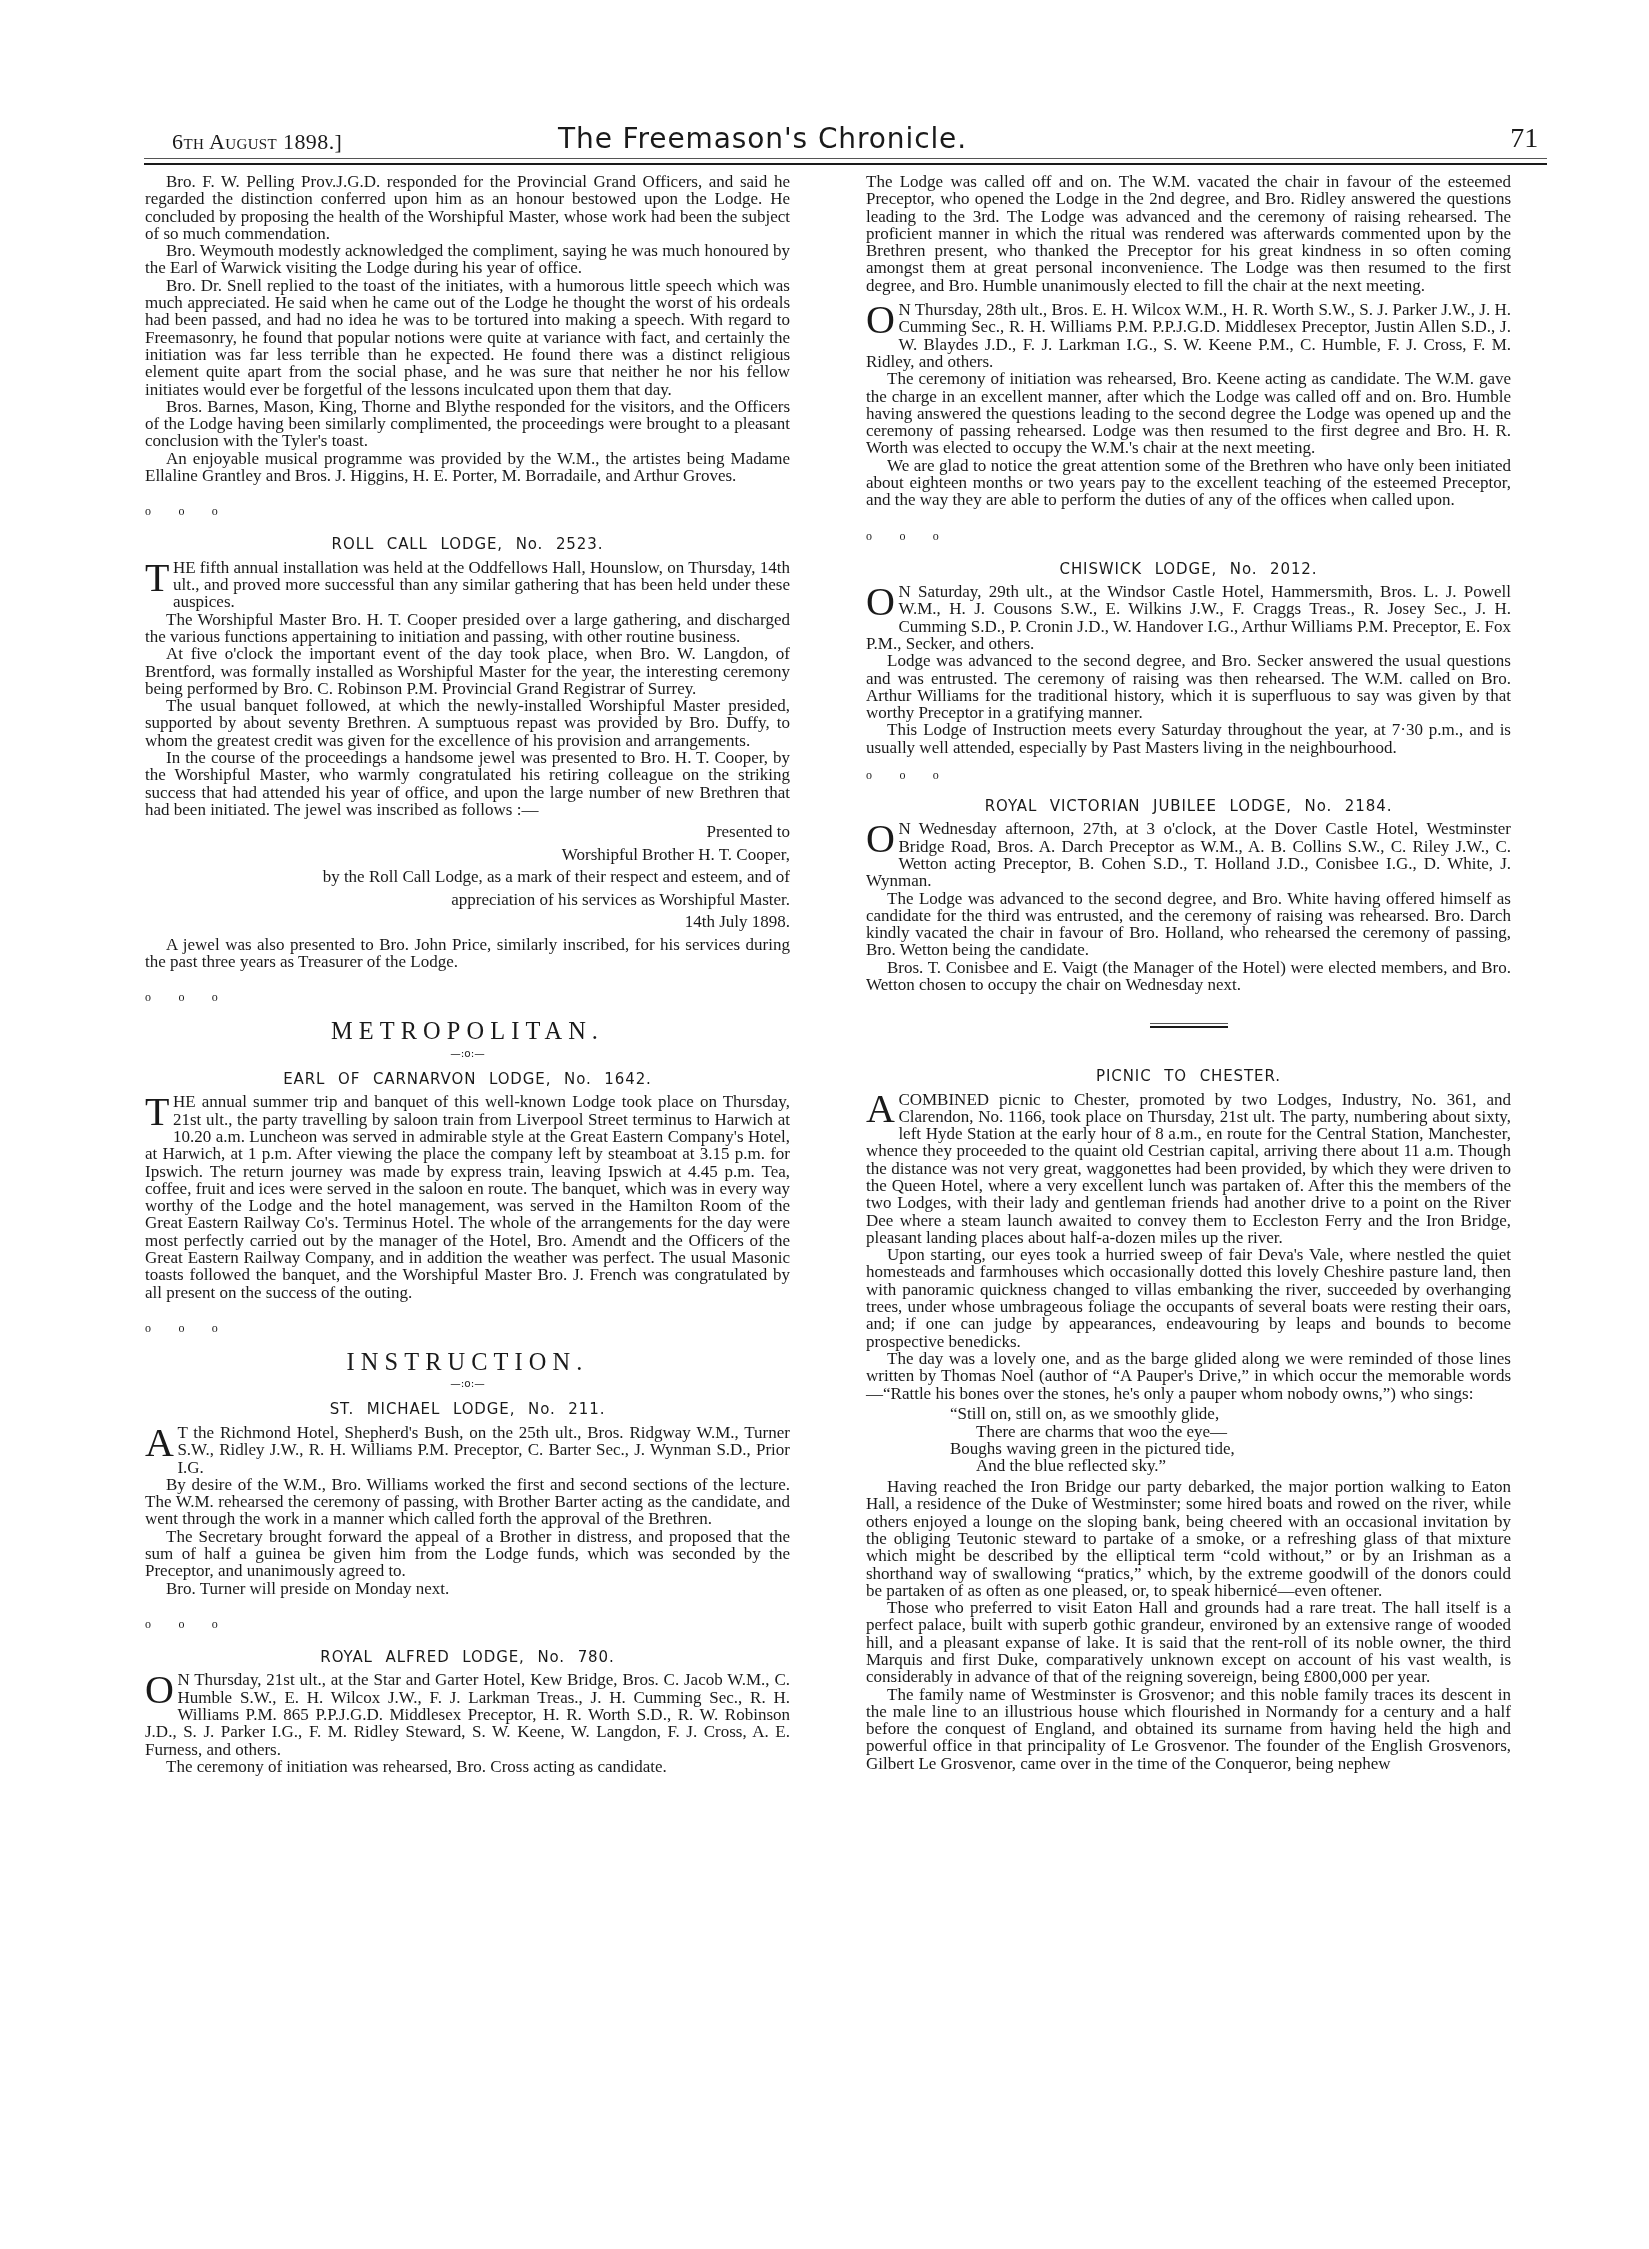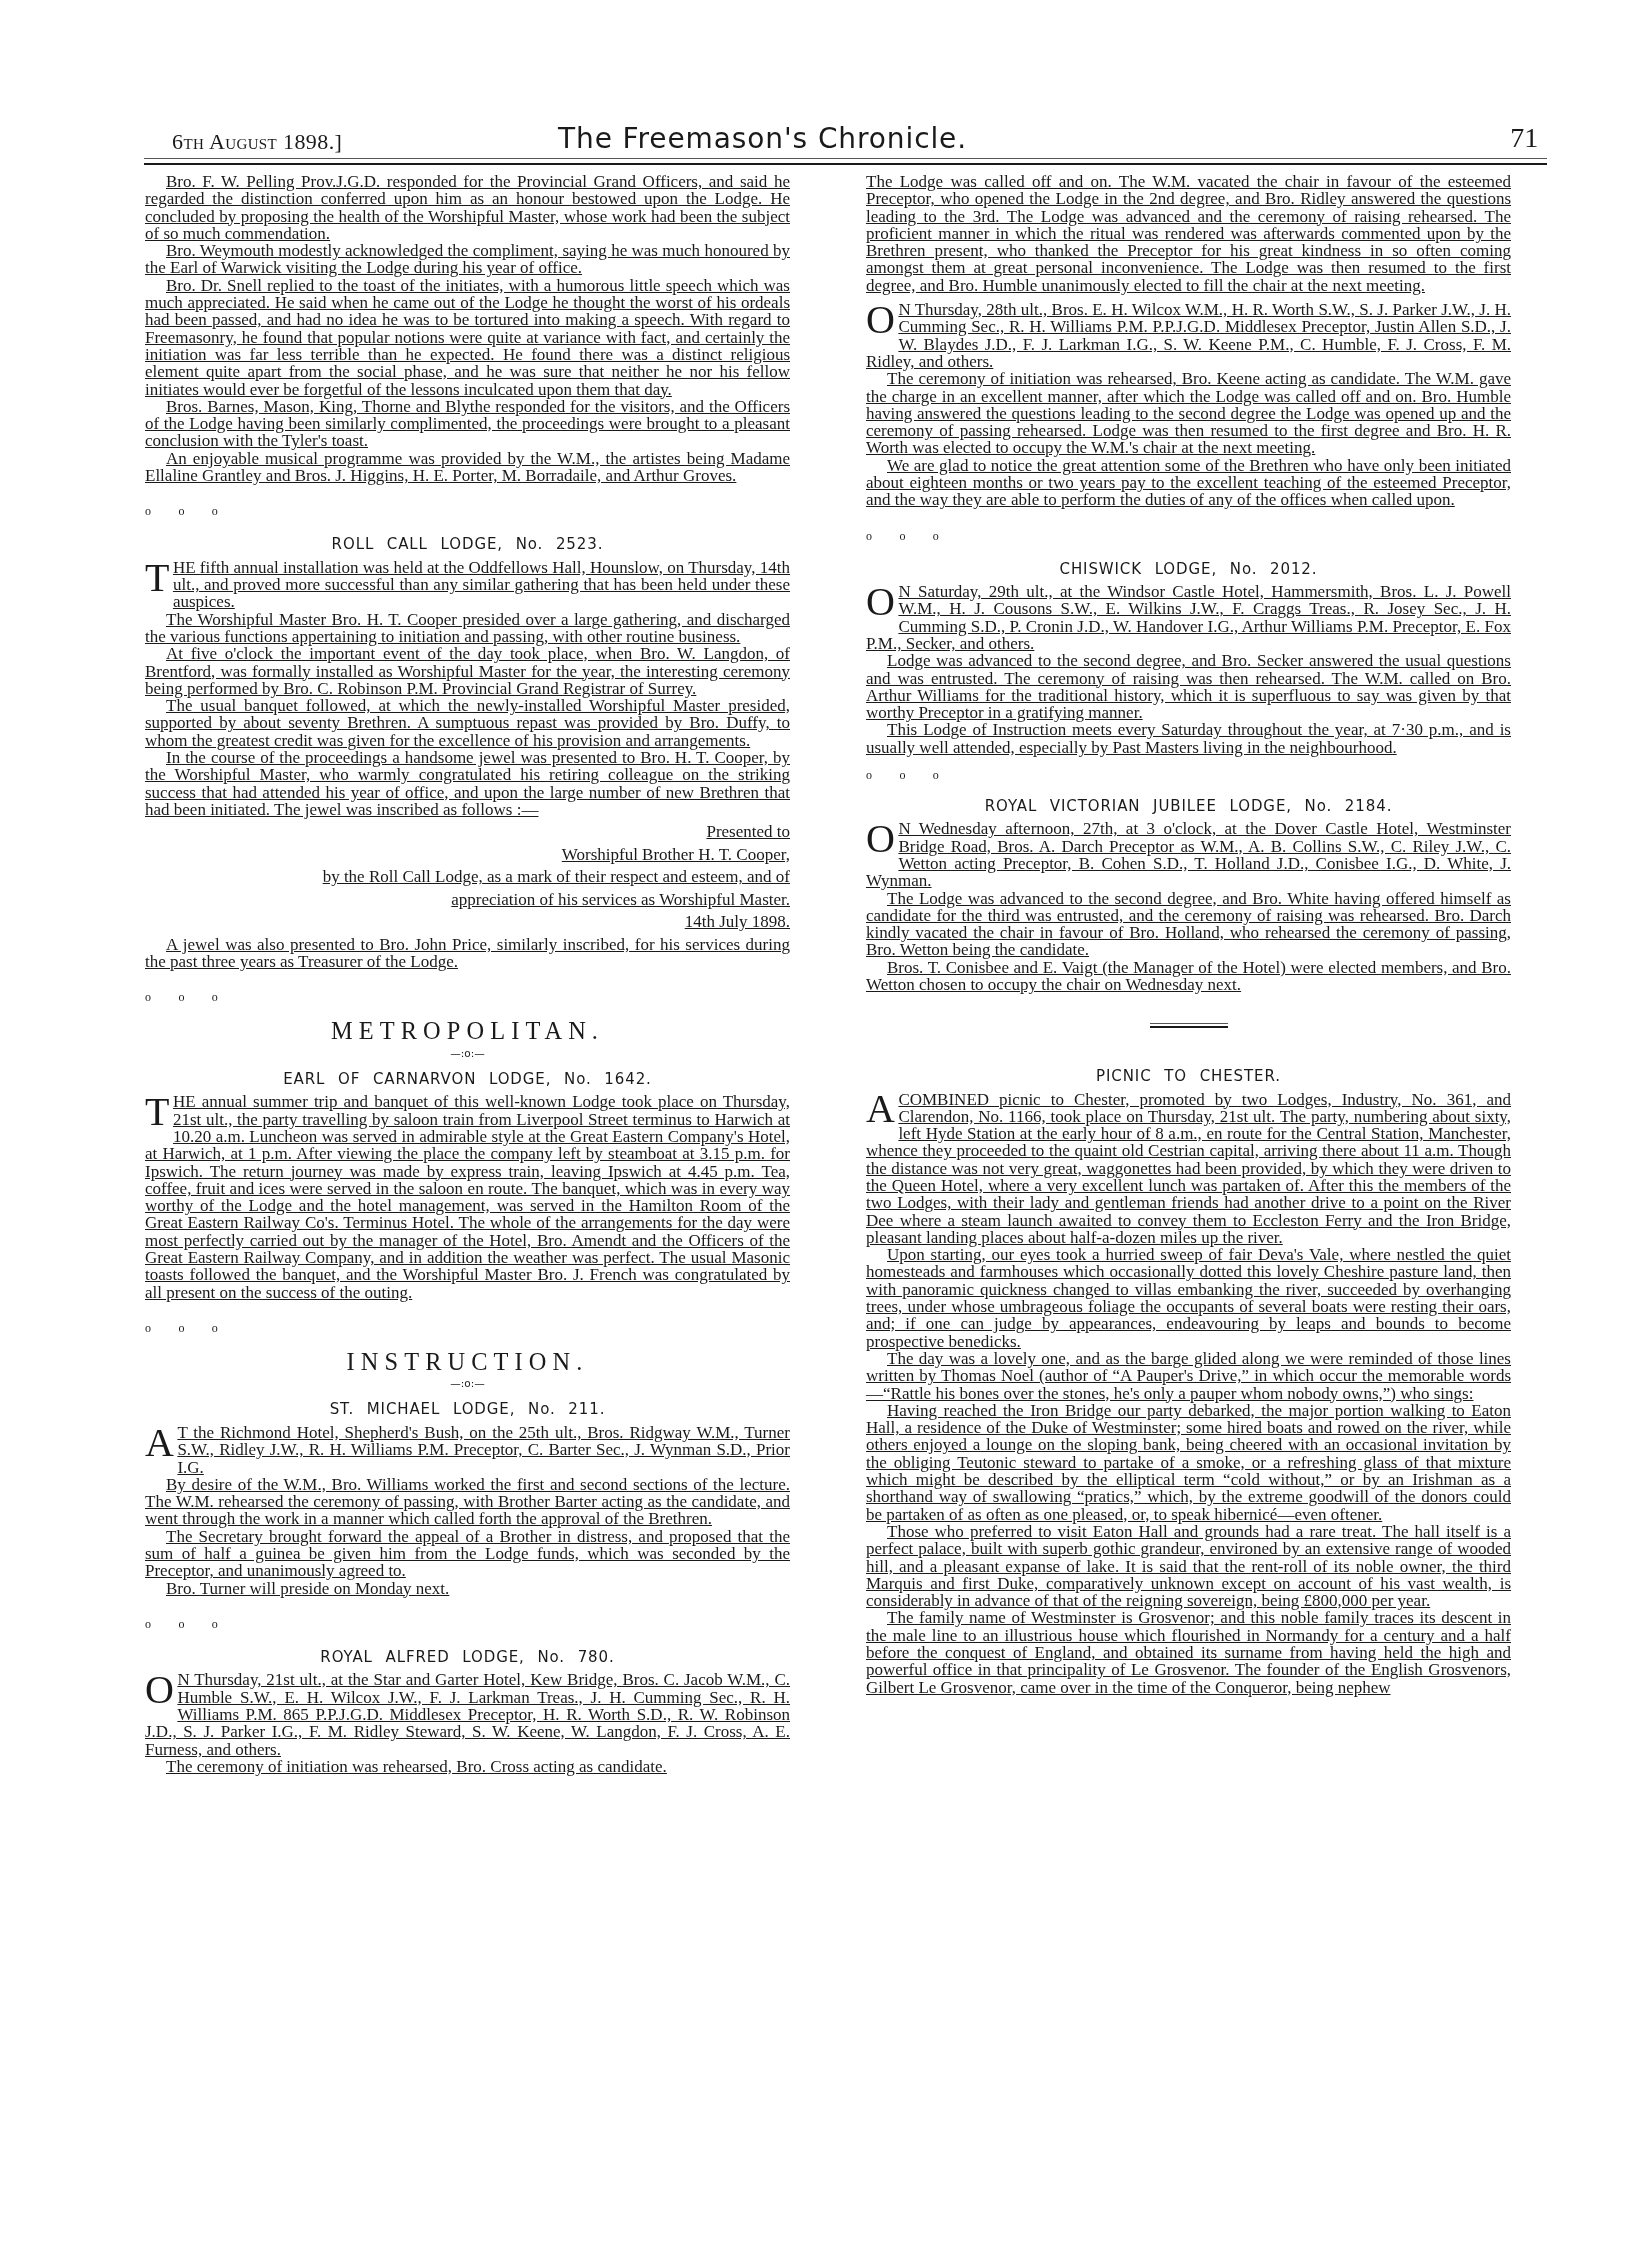--- a/index.html
+++ b/index.html
@@ -5,21 +5,21 @@
   html, body { margin: 0; padding: 0; background: #ffffff; }
   body { width: 1650px; height: 2250px; position: relative; overflow: hidden; color: #1a1a1a; font-family: "Liberation Serif", "DejaVu Serif", serif; }
   .header { position: absolute; left: 144px; top: 122px; width: 1403px; height: 35px; }
   .hdr-date { position: absolute; left: 28px; top: 7px; font-size: 22px; font-variant: small-caps; letter-spacing: 0.4px; }
   .hdr-title { position: absolute; left: 414px; top: 0px; font-family: "DejaVu Sans", sans-serif; font-size: 28px; letter-spacing: 0.9px; }
   .hdr-page { position: absolute; right: 8.7px; top: 0px; font-size: 28px; }
   .hdr-rule { position: absolute; left: 144px; top: 158px; width: 1403px; height: 4.4px; border-top: 0.9px solid #555; border-bottom: 2.6px solid #1a1a1a; }
   .col { position: absolute; top: 173px; width: 645px; font-size: 17px; line-height: 17.3px; text-align: justify; }
   .col.left { left: 145px; }
   .col.right { left: 866px; }
-  p { margin: 0; text-indent: 21px; text-decoration: underline; }
+  p { margin: 0; text-indent: 21px; }
   p.noindent { text-indent: 0; }
   .dropcap-p { text-indent: 0; }
   .dropcap { float: left; font-size: 40px; line-height: 33px; margin: 1.7px 3.5px 0 0; }
   .ooo { text-align: left; font-family: Liberation Serif, serif; font-size: 12px; word-spacing: 24.4px; margin: 19px 0 15.7px; }
   .lodge-head { text-align: center; font-family: "DejaVu Sans", sans-serif; font-size: 15px; letter-spacing: 0.9px; word-spacing: 7px; margin: 0 0 5.2px; }
   .section-head { text-align: center; font-size: 24.4px; letter-spacing: 6.1px; margin: 12.2px 0 5.2px; }
   .section-sub { text-align: center; font-family: "DejaVu Sans", sans-serif; font-size: 10.5px; margin: 0 0 8.7px; }
   .inscription { text-align: right; text-indent: 0; margin: 5.2px 0; }
   .rule-short { width: 78px; margin: 30px auto 40px; border-top: 0.9px solid #555; border-bottom: 2.6px solid #1a1a1a; height: 1.7px; }
   .verse { text-indent: 0; margin: 3.5px 0 3.5px 84px; text-align: left; }
@@ -124,18 +124,24 @@
     <p>Bros. T. Conisbee and E. Vaigt (the Manager of the Hotel) were elected members, and Bro. Wetton chosen to occupy the chair on Wednesday next.</p>
   </div>
 
   <div class="rule-short"></div>
 
   <div>
     <div class="lodge-head">PICNIC TO CHESTER.</div>
     <p class="dropcap-p"><span class="dropcap">A</span><span>COMBINED picnic to Chester, promoted by two Lodges, Industry, No. 361, and Clarendon, No. 1166, took place on Thursday, 21st ult. The party, numbering about sixty, left Hyde Station at the early hour of 8 a.m., en route for the Central Station, Manchester, whence they proceeded to the quaint old Cestrian capital, arriving there about 11 a.m. Though the distance was not very great, waggonettes had been provided, by which they were driven to the Queen Hotel, where a very excellent lunch was partaken of. After this the members of the two Lodges, with their lady and gentleman friends had another drive to a point on the River Dee where a steam launch awaited to convey them to Eccleston Ferry and the Iron Bridge, pleasant landing places about half-a-dozen miles up the river.</span></p>
     <p>Upon starting, our eyes took a hurried sweep of fair Deva's Vale, where nestled the quiet homesteads and farmhouses which occasionally dotted this lovely Cheshire pasture land, then with panoramic quickness changed to villas embanking the river, succeeded by overhanging trees, under whose umbrageous foliage the occupants of several boats were resting their oars, and; if one can judge by appearances, endeavouring by leaps and bounds to become prospective benedicks.</p>
     <p>The day was a lovely one, and as the barge glided along we were reminded of those lines written by Thomas Noel (author of “A Pauper's Drive,” in which occur the memorable words—“Rattle his bones over the stones, he's only a pauper whom nobody owns,”) who sings:</p>
+    <p class="verse">
+      <span class="l1">“Still on, still on, as we smoothly glide,</span>
+      <span class="l2">There are charms that woo the eye—</span>
+      <span class="l1">Boughs waving green in the pictured tide,</span>
+      <span class="l2">And the blue reflected sky.”</span>
+    </p>
     <p>Having reached the Iron Bridge our party debarked, the major portion walking to Eaton Hall, a residence of the Duke of Westminster; some hired boats and rowed on the river, while others enjoyed a lounge on the sloping bank, being cheered with an occasional invitation by the obliging Teutonic steward to partake of a smoke, or a refreshing glass of that mixture which might be described by the elliptical term “cold without,” or by an Irishman as a shorthand way of swallowing “pratics,” which, by the extreme goodwill of the donors could be partaken of as often as one pleased, or, to speak hibernicé—even oftener.</p>
     <p>Those who preferred to visit Eaton Hall and grounds had a rare treat. The hall itself is a perfect palace, built with superb gothic grandeur, environed by an extensive range of wooded hill, and a pleasant expanse of lake. It is said that the rent-roll of its noble owner, the third Marquis and first Duke, comparatively unknown except on account of his vast wealth, is considerably in advance of that of the reigning sovereign, being £800,000 per year.</p>
     <p>The family name of Westminster is Grosvenor; and this noble family traces its descent in the male line to an illustrious house which flourished in Normandy for a century and a half before the conquest of England, and obtained its surname from having held the high and powerful office in that principality of Le Grosvenor. The founder of the English Grosvenors, Gilbert Le Grosvenor, came over in the time of the Conqueror, being nephew</p>
   </div>
 </div>
 
 
 </body></html>

